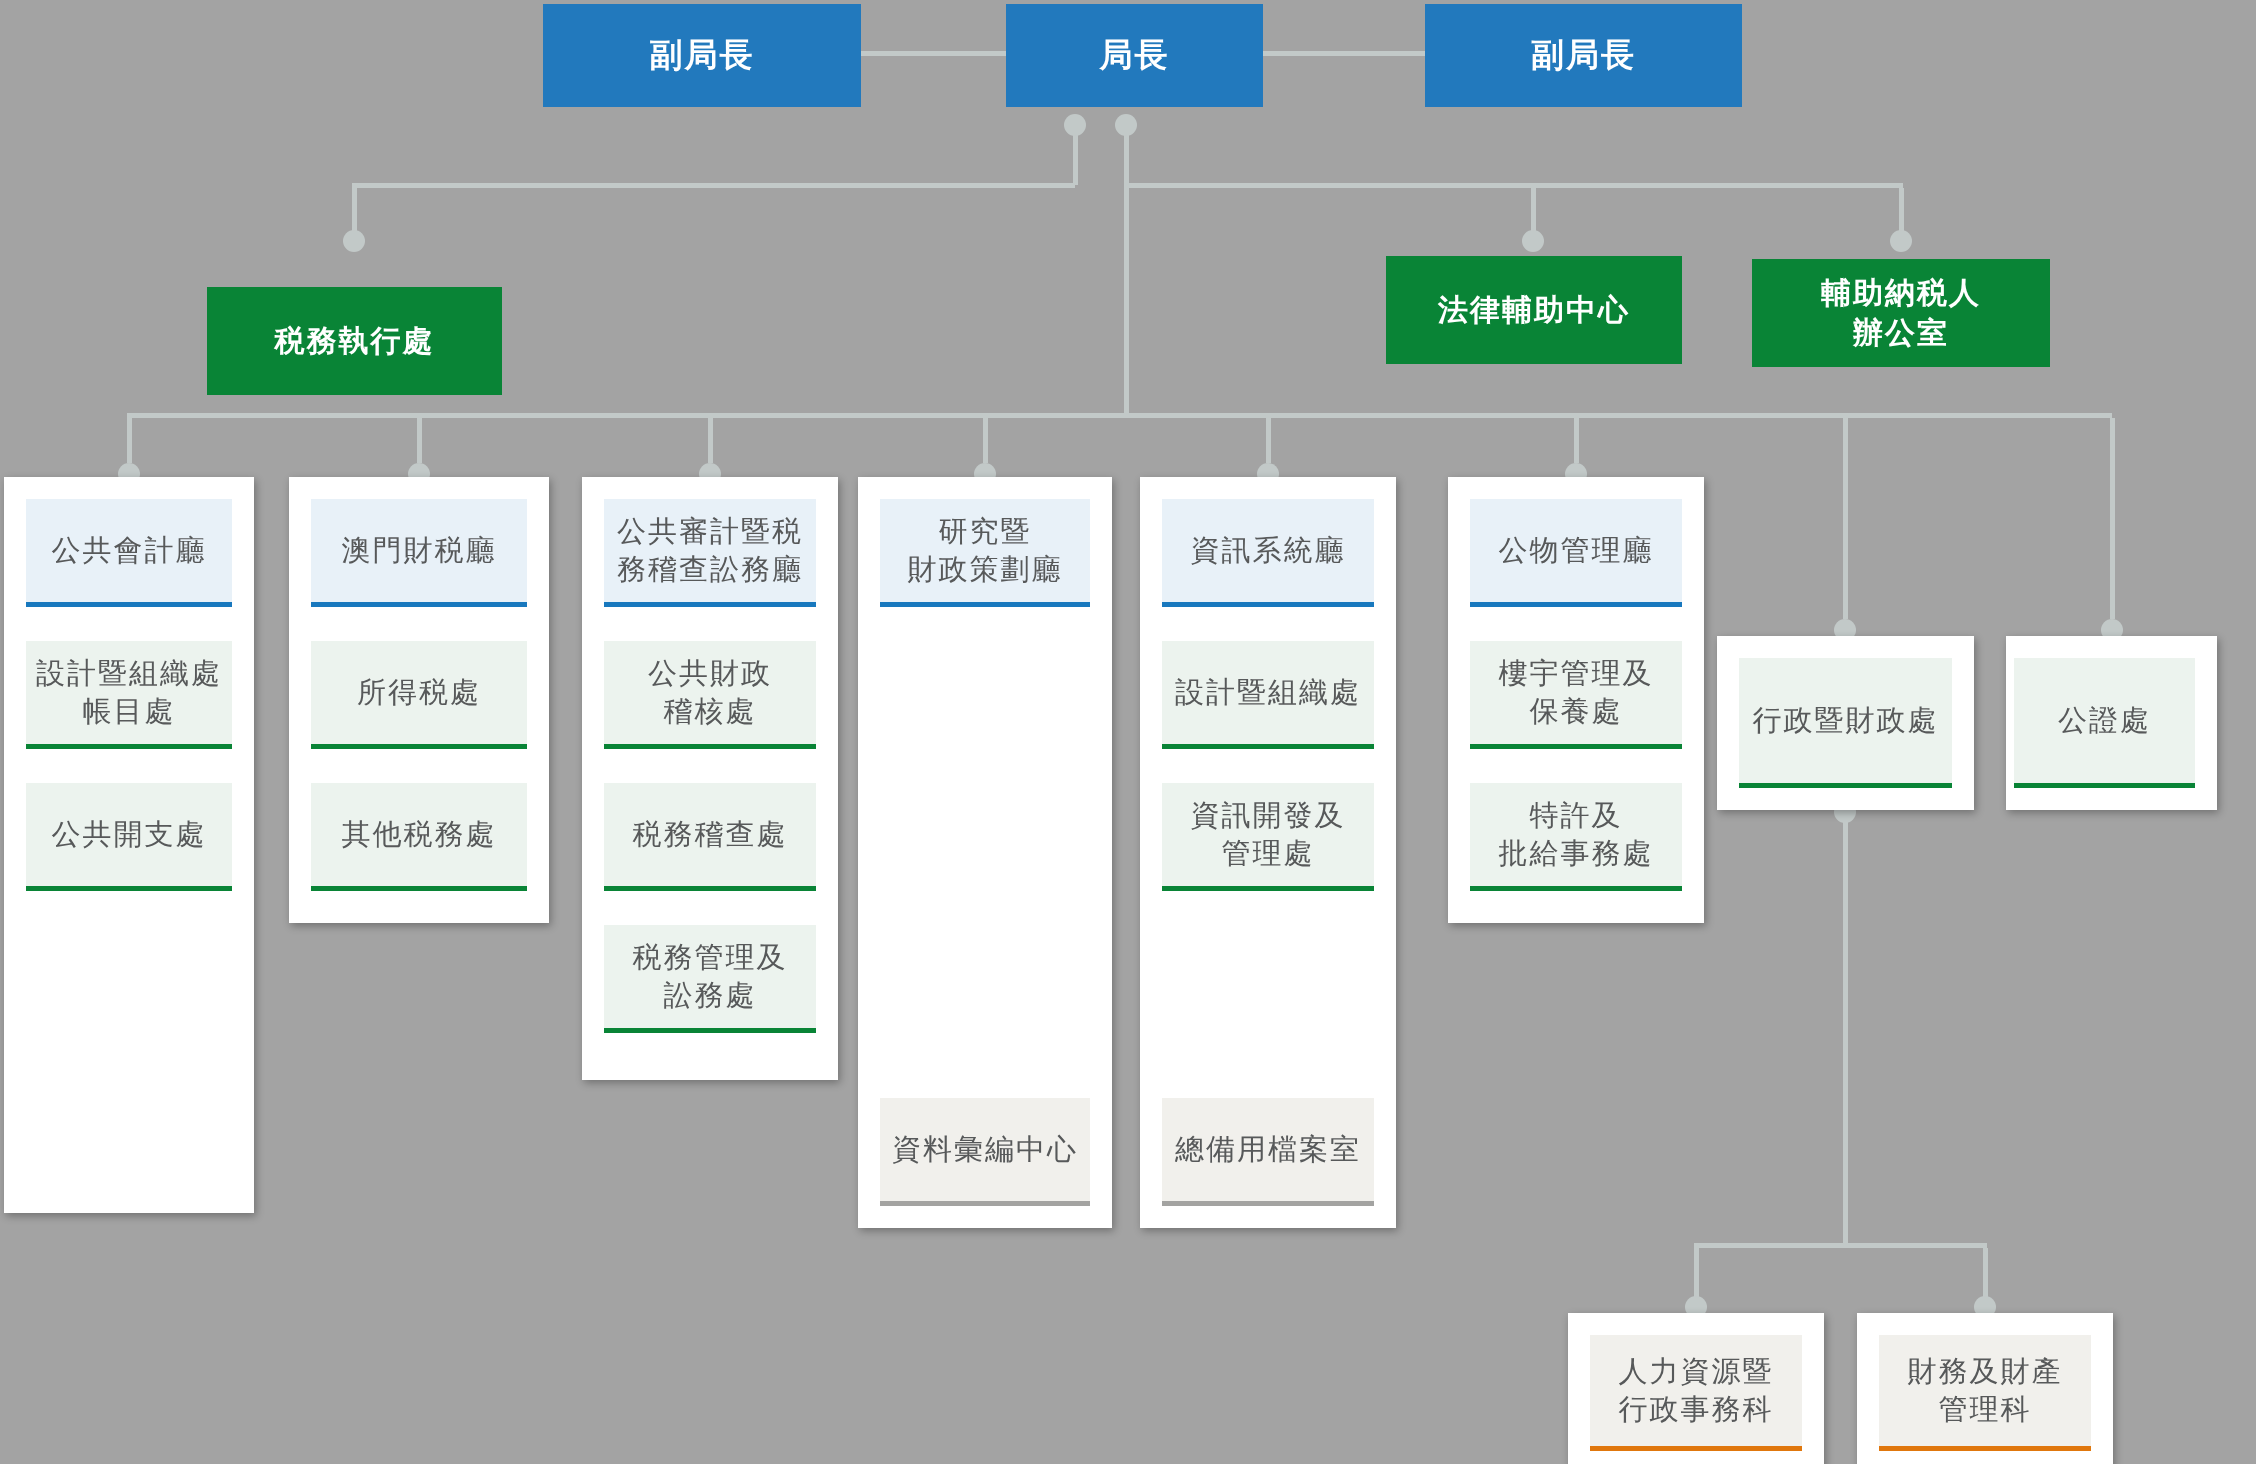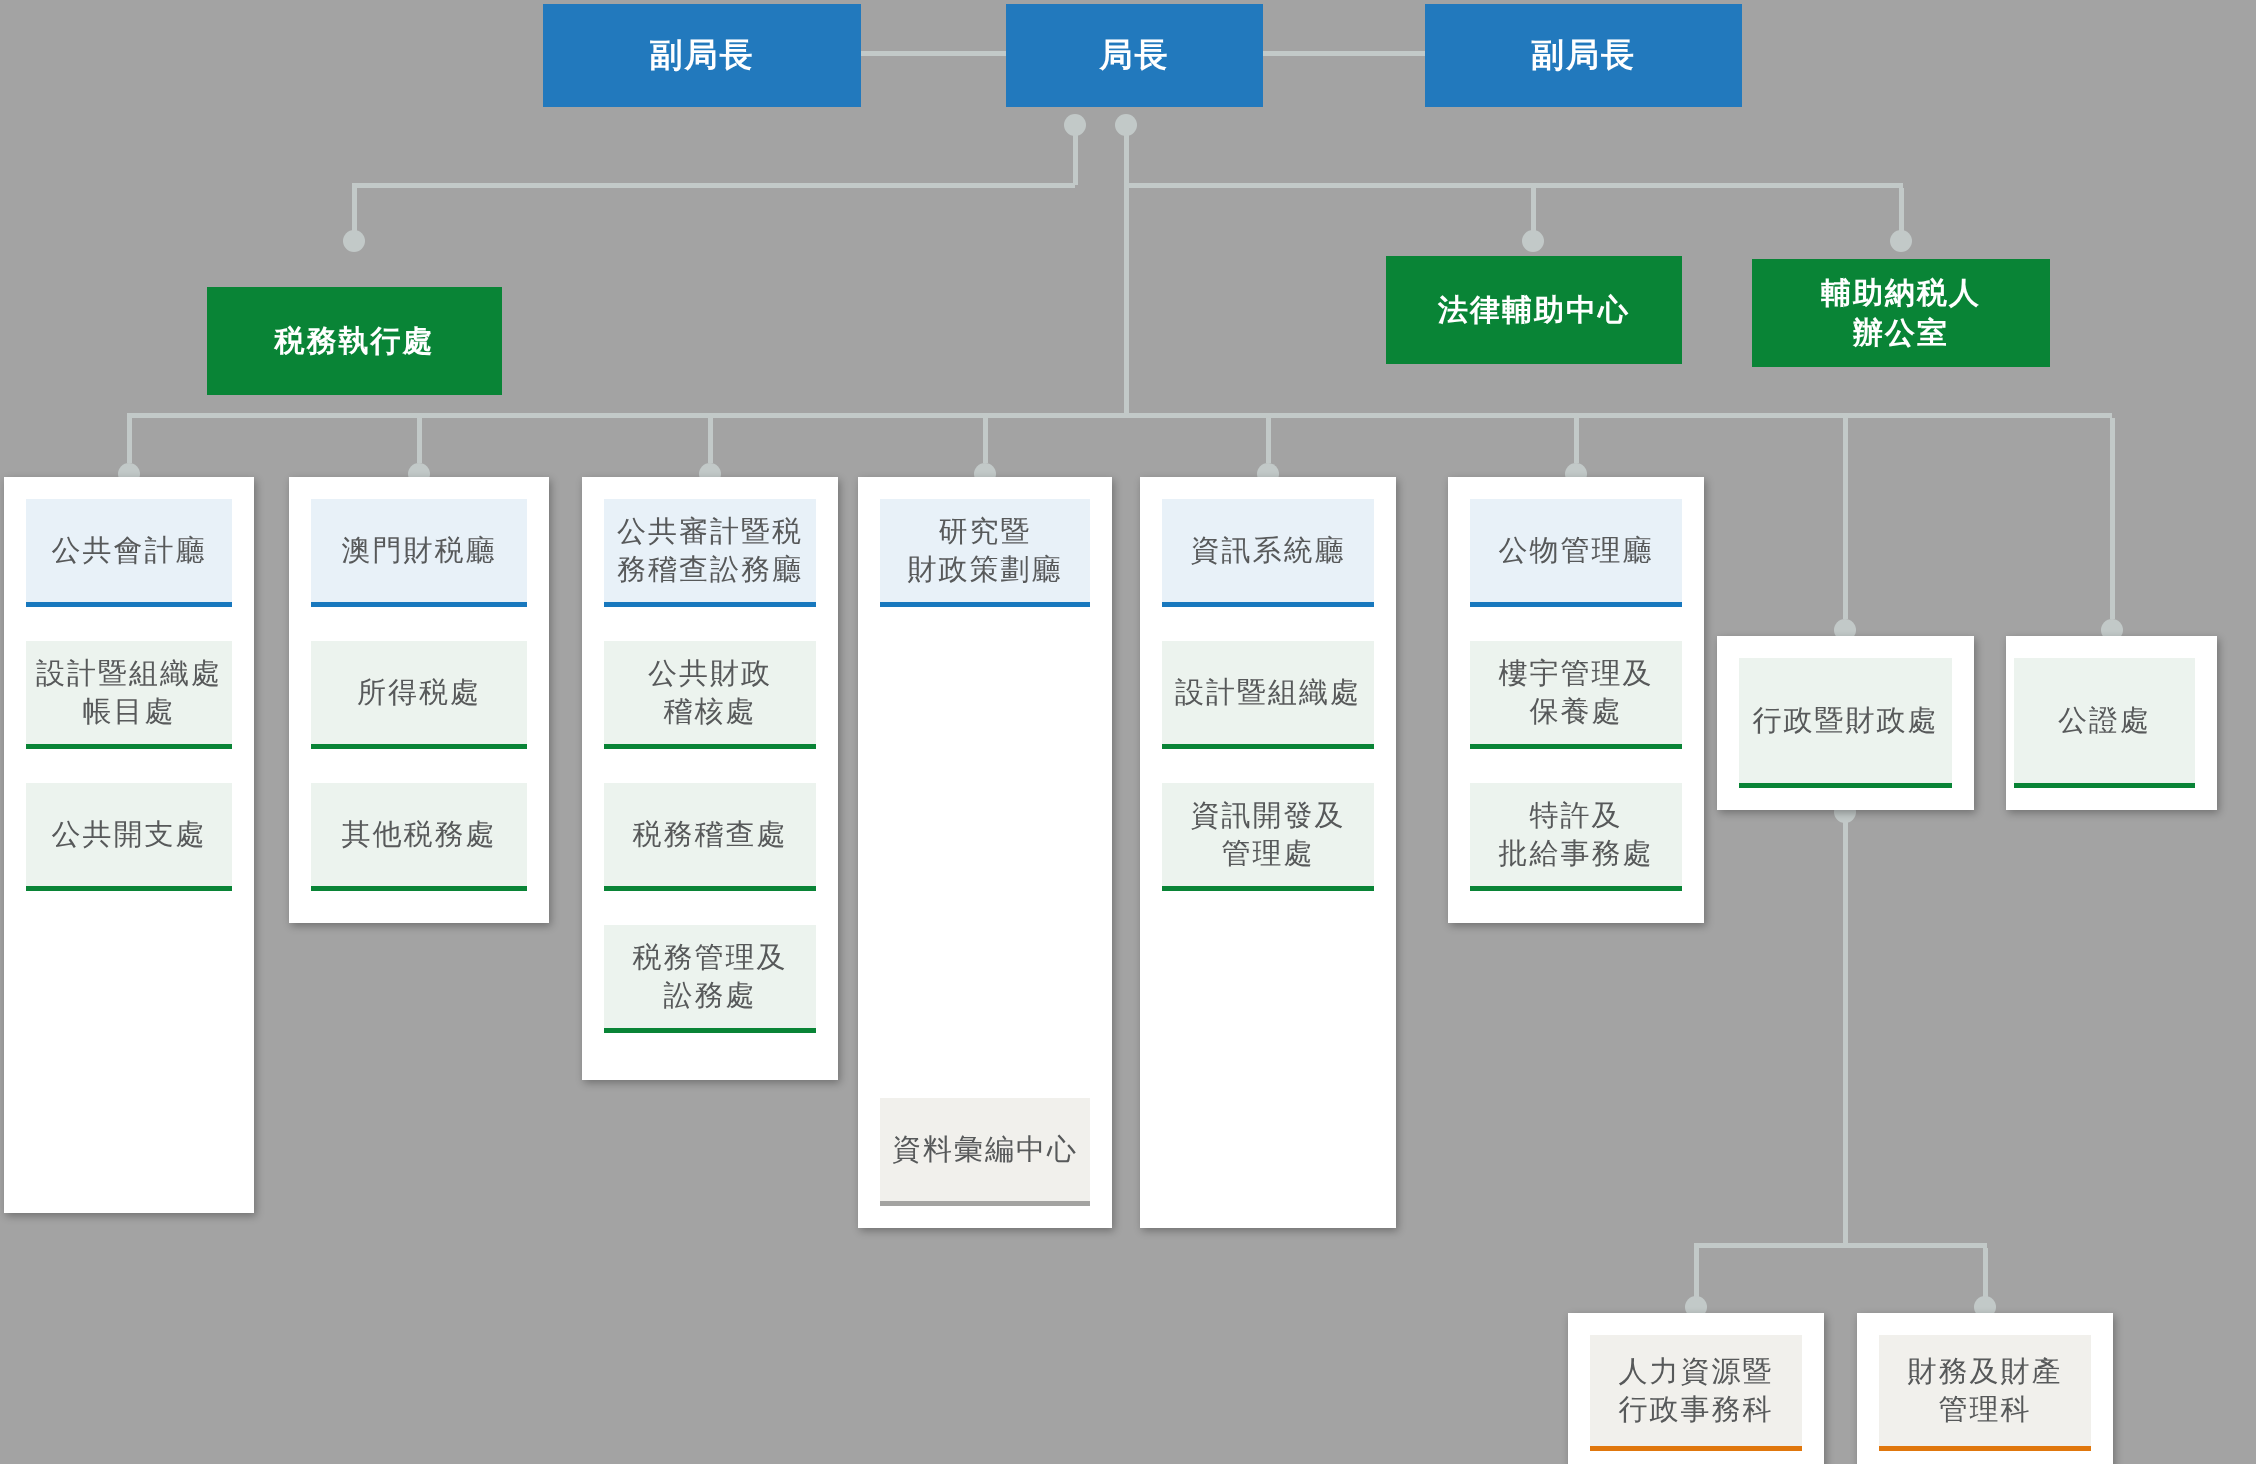--- a/index.html
+++ b/index.html
@@ -131,20 +131,21 @@
     <div class="spacer"></div>
     <div class="item t-grey">資料彙編中心</div>
   </div>
 
   <div class="card" style="left:1140px;top:477px;width:256px;height:751px;">
     <div class="item t-blue">資訊系統廳</div>
     <div class="item t-green">設計暨組織處</div>
     <div class="item t-green">資訊開發及
 管理處</div>
     <div class="spacer"></div>
+    <div class="item t-grey">總備用檔案室</div>
   </div>
 
   <div class="card" style="left:1448px;top:477px;width:256px;height:446px;">
     <div class="item t-blue">公物管理廳</div>
     <div class="item t-green">樓宇管理及
 保養處</div>
     <div class="item t-green">特許及
 批給事務處</div>
   </div>
 

